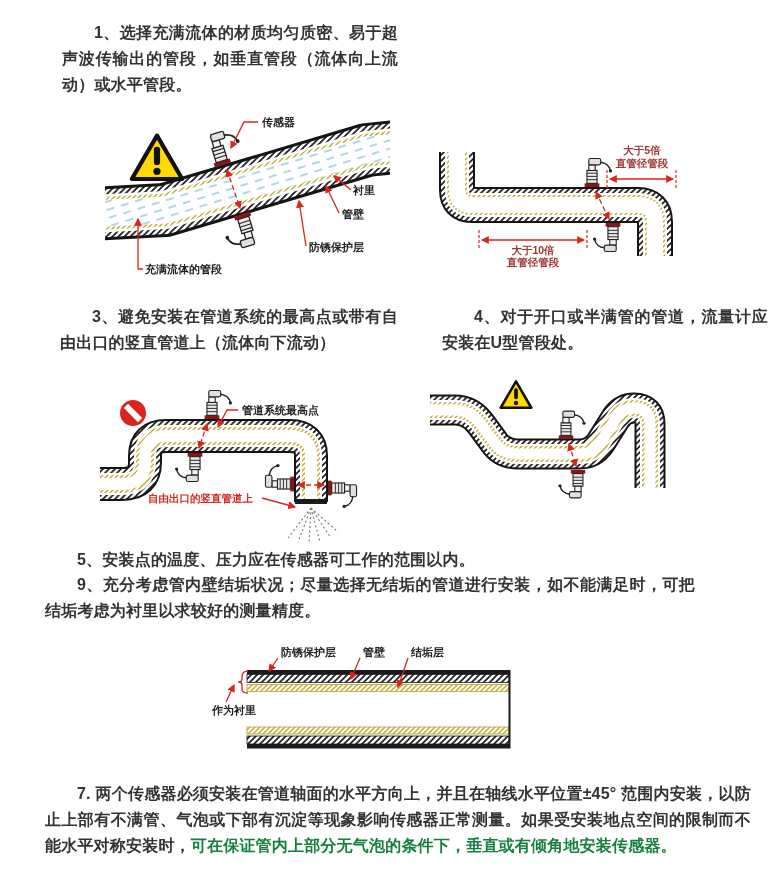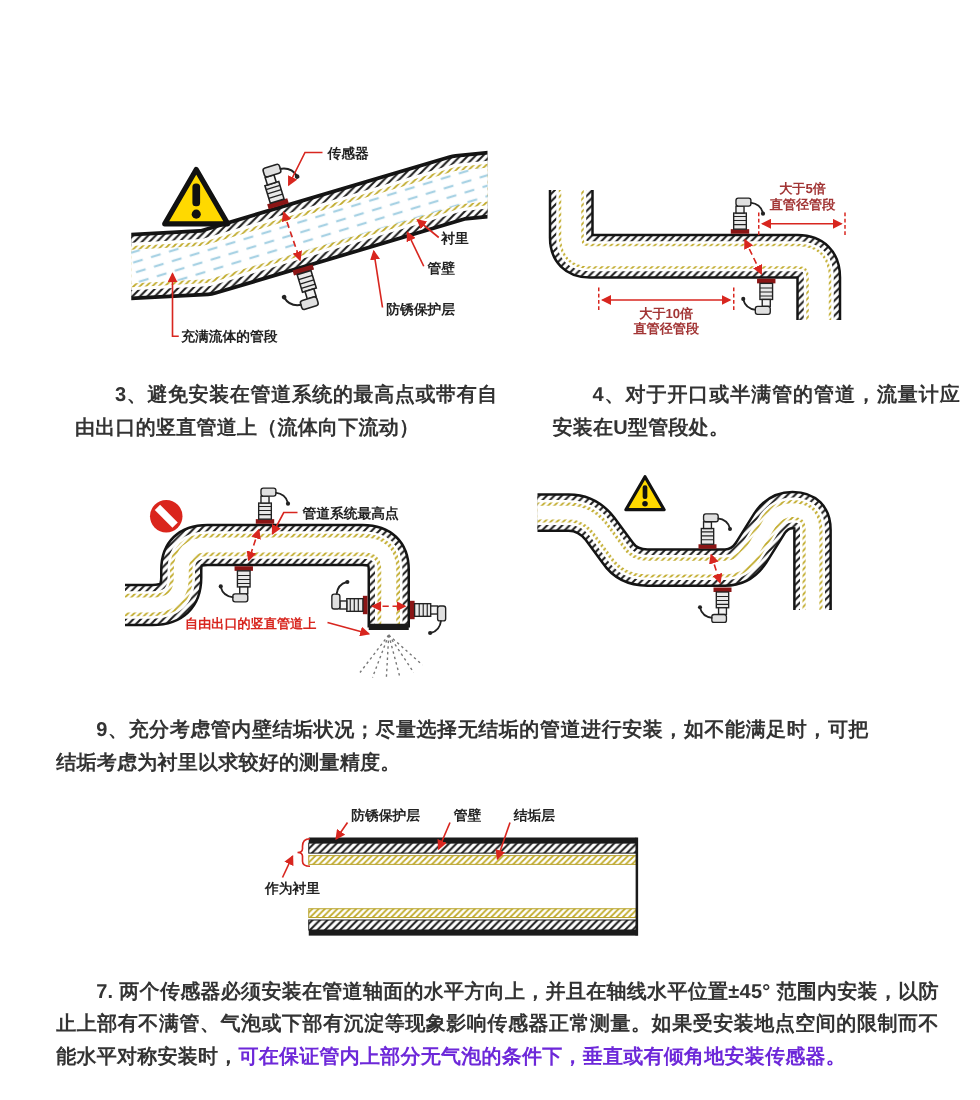--- a/index.html
+++ b/index.html
@@ -1,20 +1,20 @@
 <!DOCTYPE html>
 <html><head>
 <meta charset="utf-8">
 <style>
   html,body{margin:0;padding:0;background:#ffffff;}
   .page{position:relative;width:784px;height:880px;background:#ffffff;overflow:hidden;
         font-family:"Liberation Sans","DejaVu Sans",sans-serif;color:#333333;}
   .t{position:absolute;margin:0;font-size:16px;line-height:26px;font-weight:600;
      text-align:justify;text-indent:2em;letter-spacing:0.2px;}
-  .t .red{color:#6d28d9;}
+  .t .red{color:#15803d;}
   .dg{position:absolute;}
   svg text{font-family:"Liberation Sans","DejaVu Sans",sans-serif;font-weight:600;}
   .lb{fill:#222222;font-size:11px;}
   .lbr{fill:#d8261f;font-size:10.5px;}
   .lbm{fill:#a23535;font-size:10.5px;text-anchor:middle;}
   .leader{stroke:#d8261f;stroke-width:1.3;fill:none;}
   .sig{stroke:#d8261f;stroke-width:1.3;fill:none;stroke-dasharray:5 3;}
   .dim{stroke:#d8261f;stroke-width:1.3;fill:none;}
   .dlm{stroke:#d8261f;stroke-width:1.2;fill:none;stroke-dasharray:3 2;}
   .spray{stroke:#777;stroke-width:1.1;fill:none;stroke-dasharray:2 2.5;}
@@ -57,22 +57,24 @@
         <rect x="-2.2" y="-8" width="4.4" height="13" rx="2" fill="#111"></rect>
         <circle cx="0" cy="9.5" r="2.6" fill="#111"></circle>
       </g>
       <g id="noentry">
         <circle r="13" fill="#da251c"></circle>
         <rect x="-10" y="-3" width="20" height="6" fill="#ffffff" transform="rotate(45)"></rect>
       </g>
     </defs>
   </svg>
 
+  <p class="t" style="left:62px;top:20px;width:336px">1、选择充满流体的材质均匀质密、易于超声波传输出的管段，如垂直管段（流体向上流动）或水平管段。</p>
   <p class="t" style="left:60px;top:304px;width:338px">3、避免安装在管道系统的最高点或带有自由出口的竖直管道上（流体向下流动）</p>
   <p class="t" style="left:442px;top:304px;width:326px">4、对于开口或半满管的管道，流量计应安装在U型管段处。</p>
+  <p class="t" style="left:45px;top:547px;width:704px">5、安装点的温度、压力应在传感器可工作的范围以内。</p>
   <p class="t" style="left:45px;top:572px;width:650px">9、充分考虑管内壁结垢状况；尽量选择无结垢的管道进行安装，如不能满足时，可把结垢考虑为衬里以求较好的测量精度。</p>
   <p class="t" style="left:45px;top:781px;width:706px"><span>7. 两个传感器必须安装在管道轴面的水平方向上，并且在轴线水平位置±45° 范围内安装，以防止上部有不满管、气泡或下部有沉淀等现象影响传感器正常测量。如果受安装地点空间的限制而不能水平对称安装时，</span><span class="red">可在保证管内上部分无气泡的条件下，垂直或有倾角地安装传感器。</span></p>
 
   <div class="dg" style="left:105px;top:106px">
     <svg width="285" height="188" viewBox="0 0 285 188">
       <defs>
           <path id="p1" d="M -14 108 L 60 104 L 262 44 L 302 40"></path>
         </defs>
       <g stroke-linejoin="round">
         <use href="#p1" fill="none" stroke="#141414" stroke-width="54"></use>

